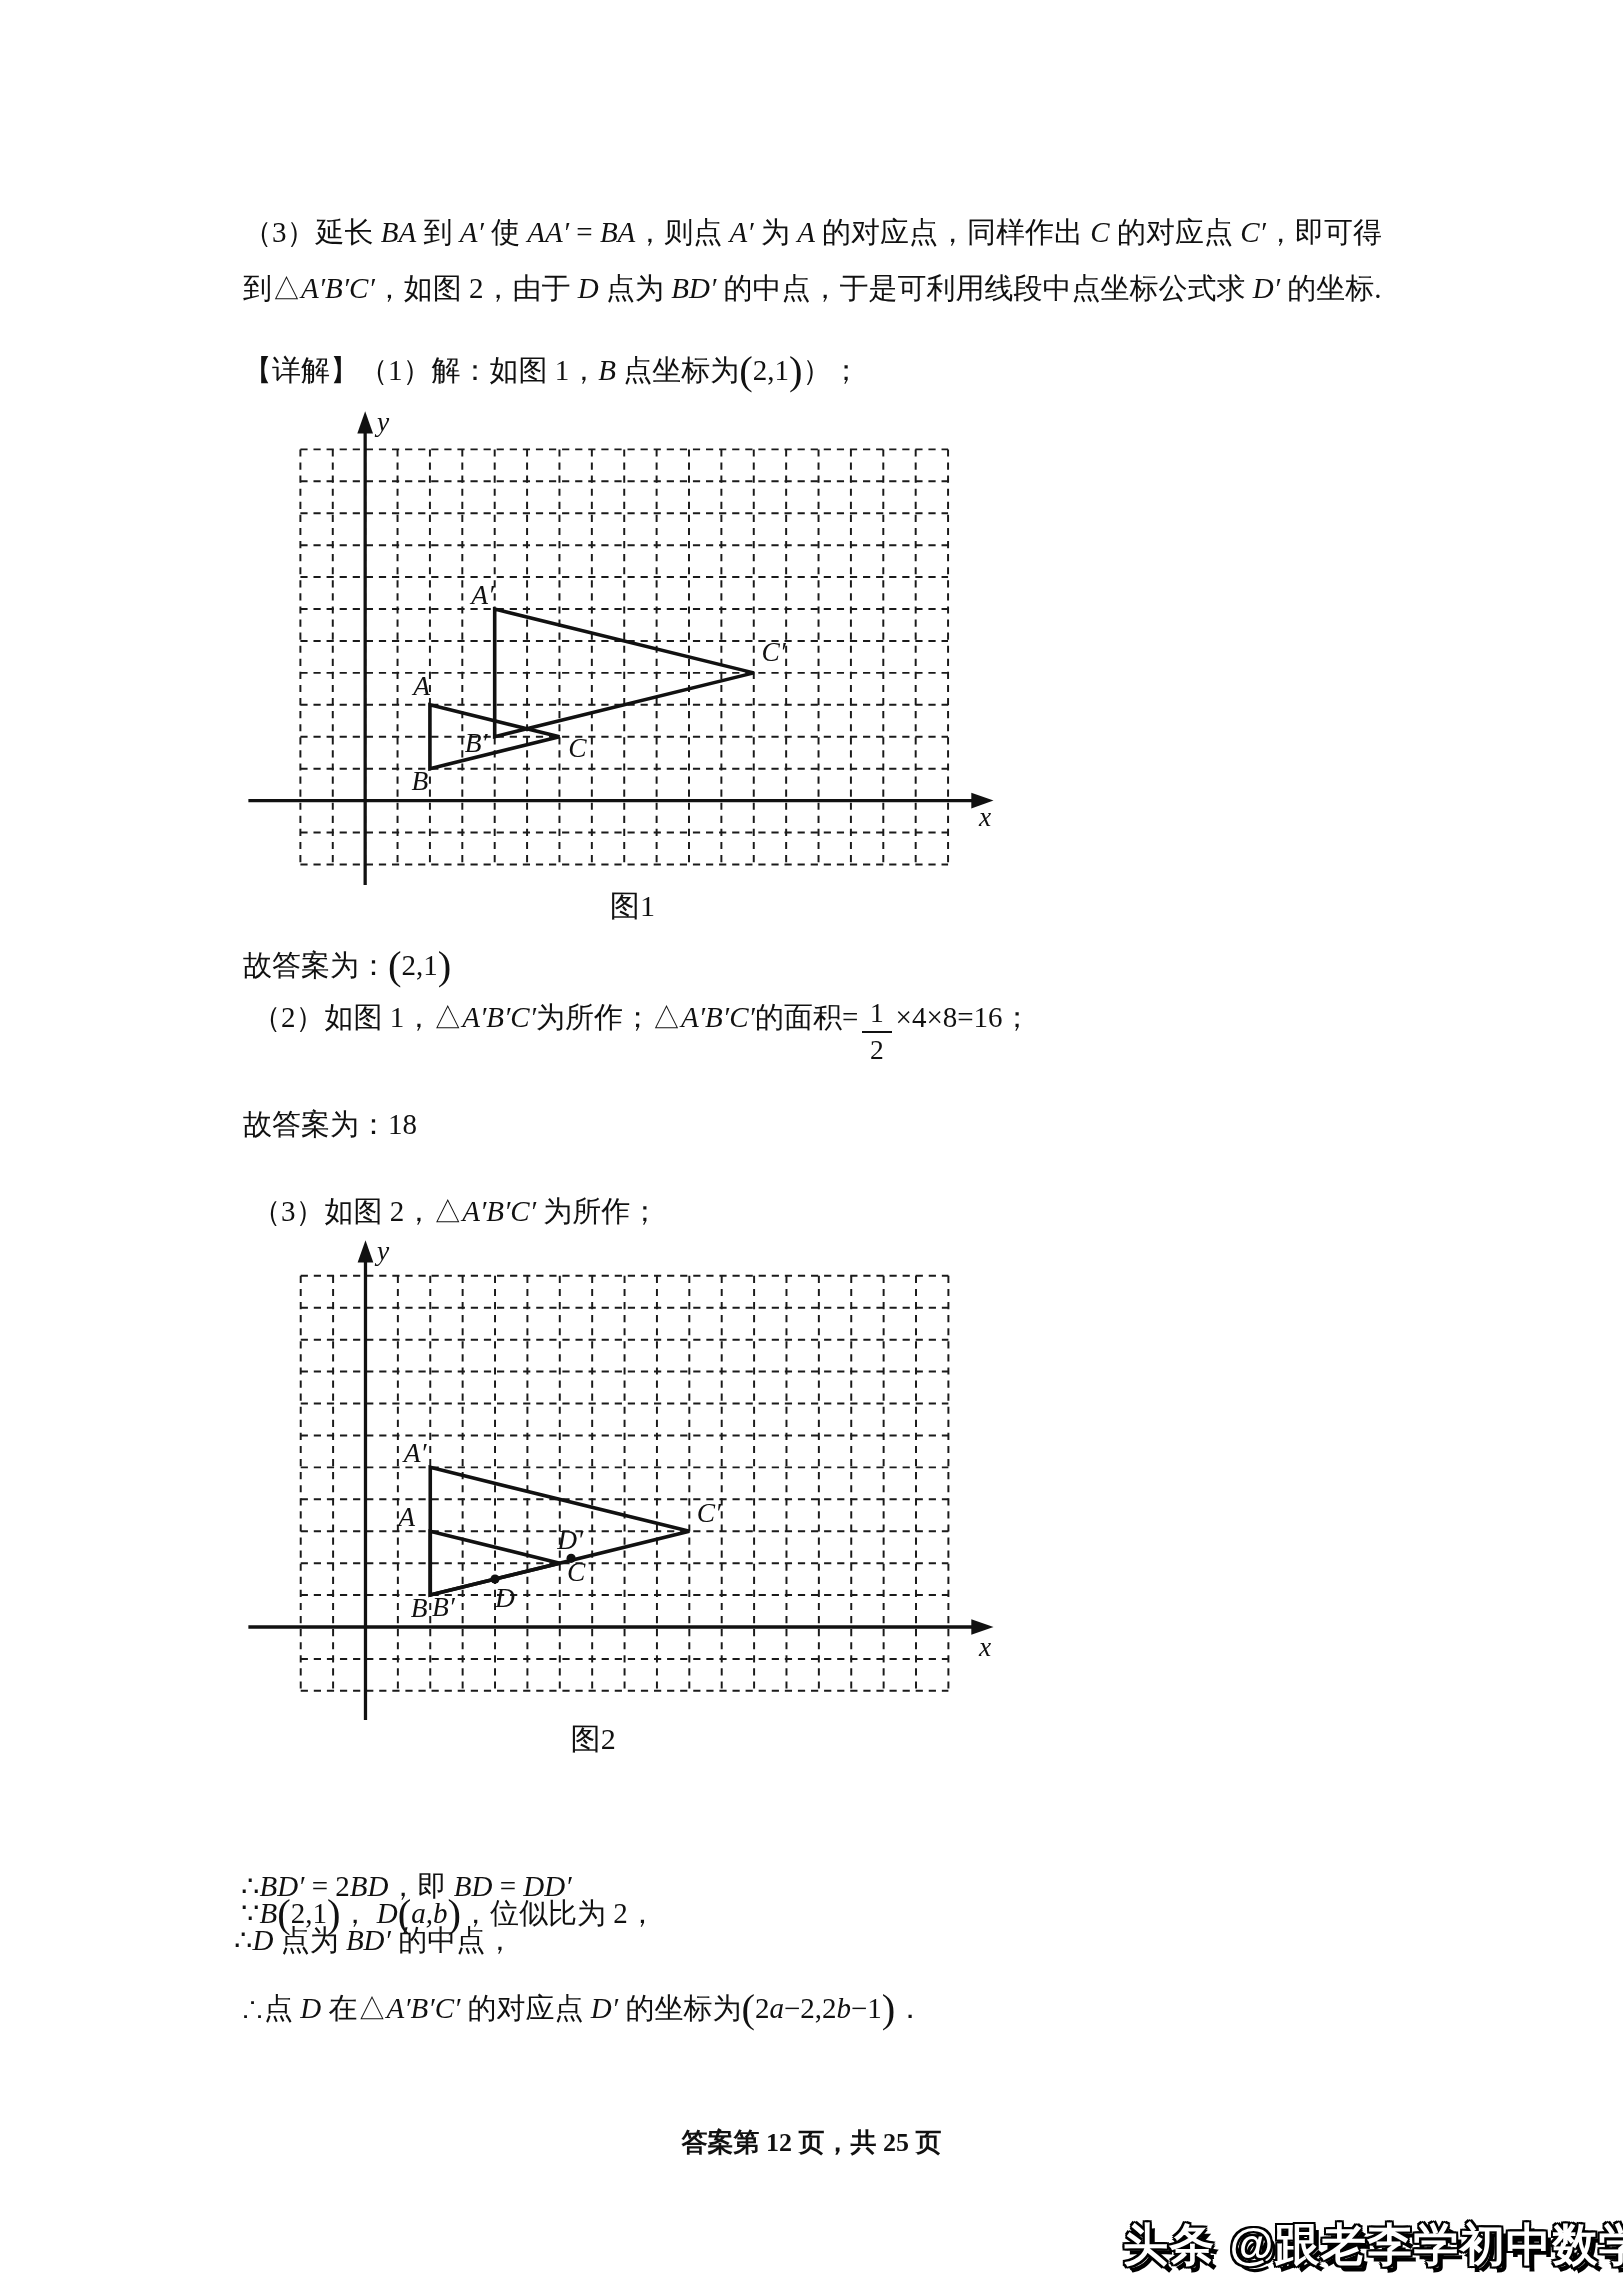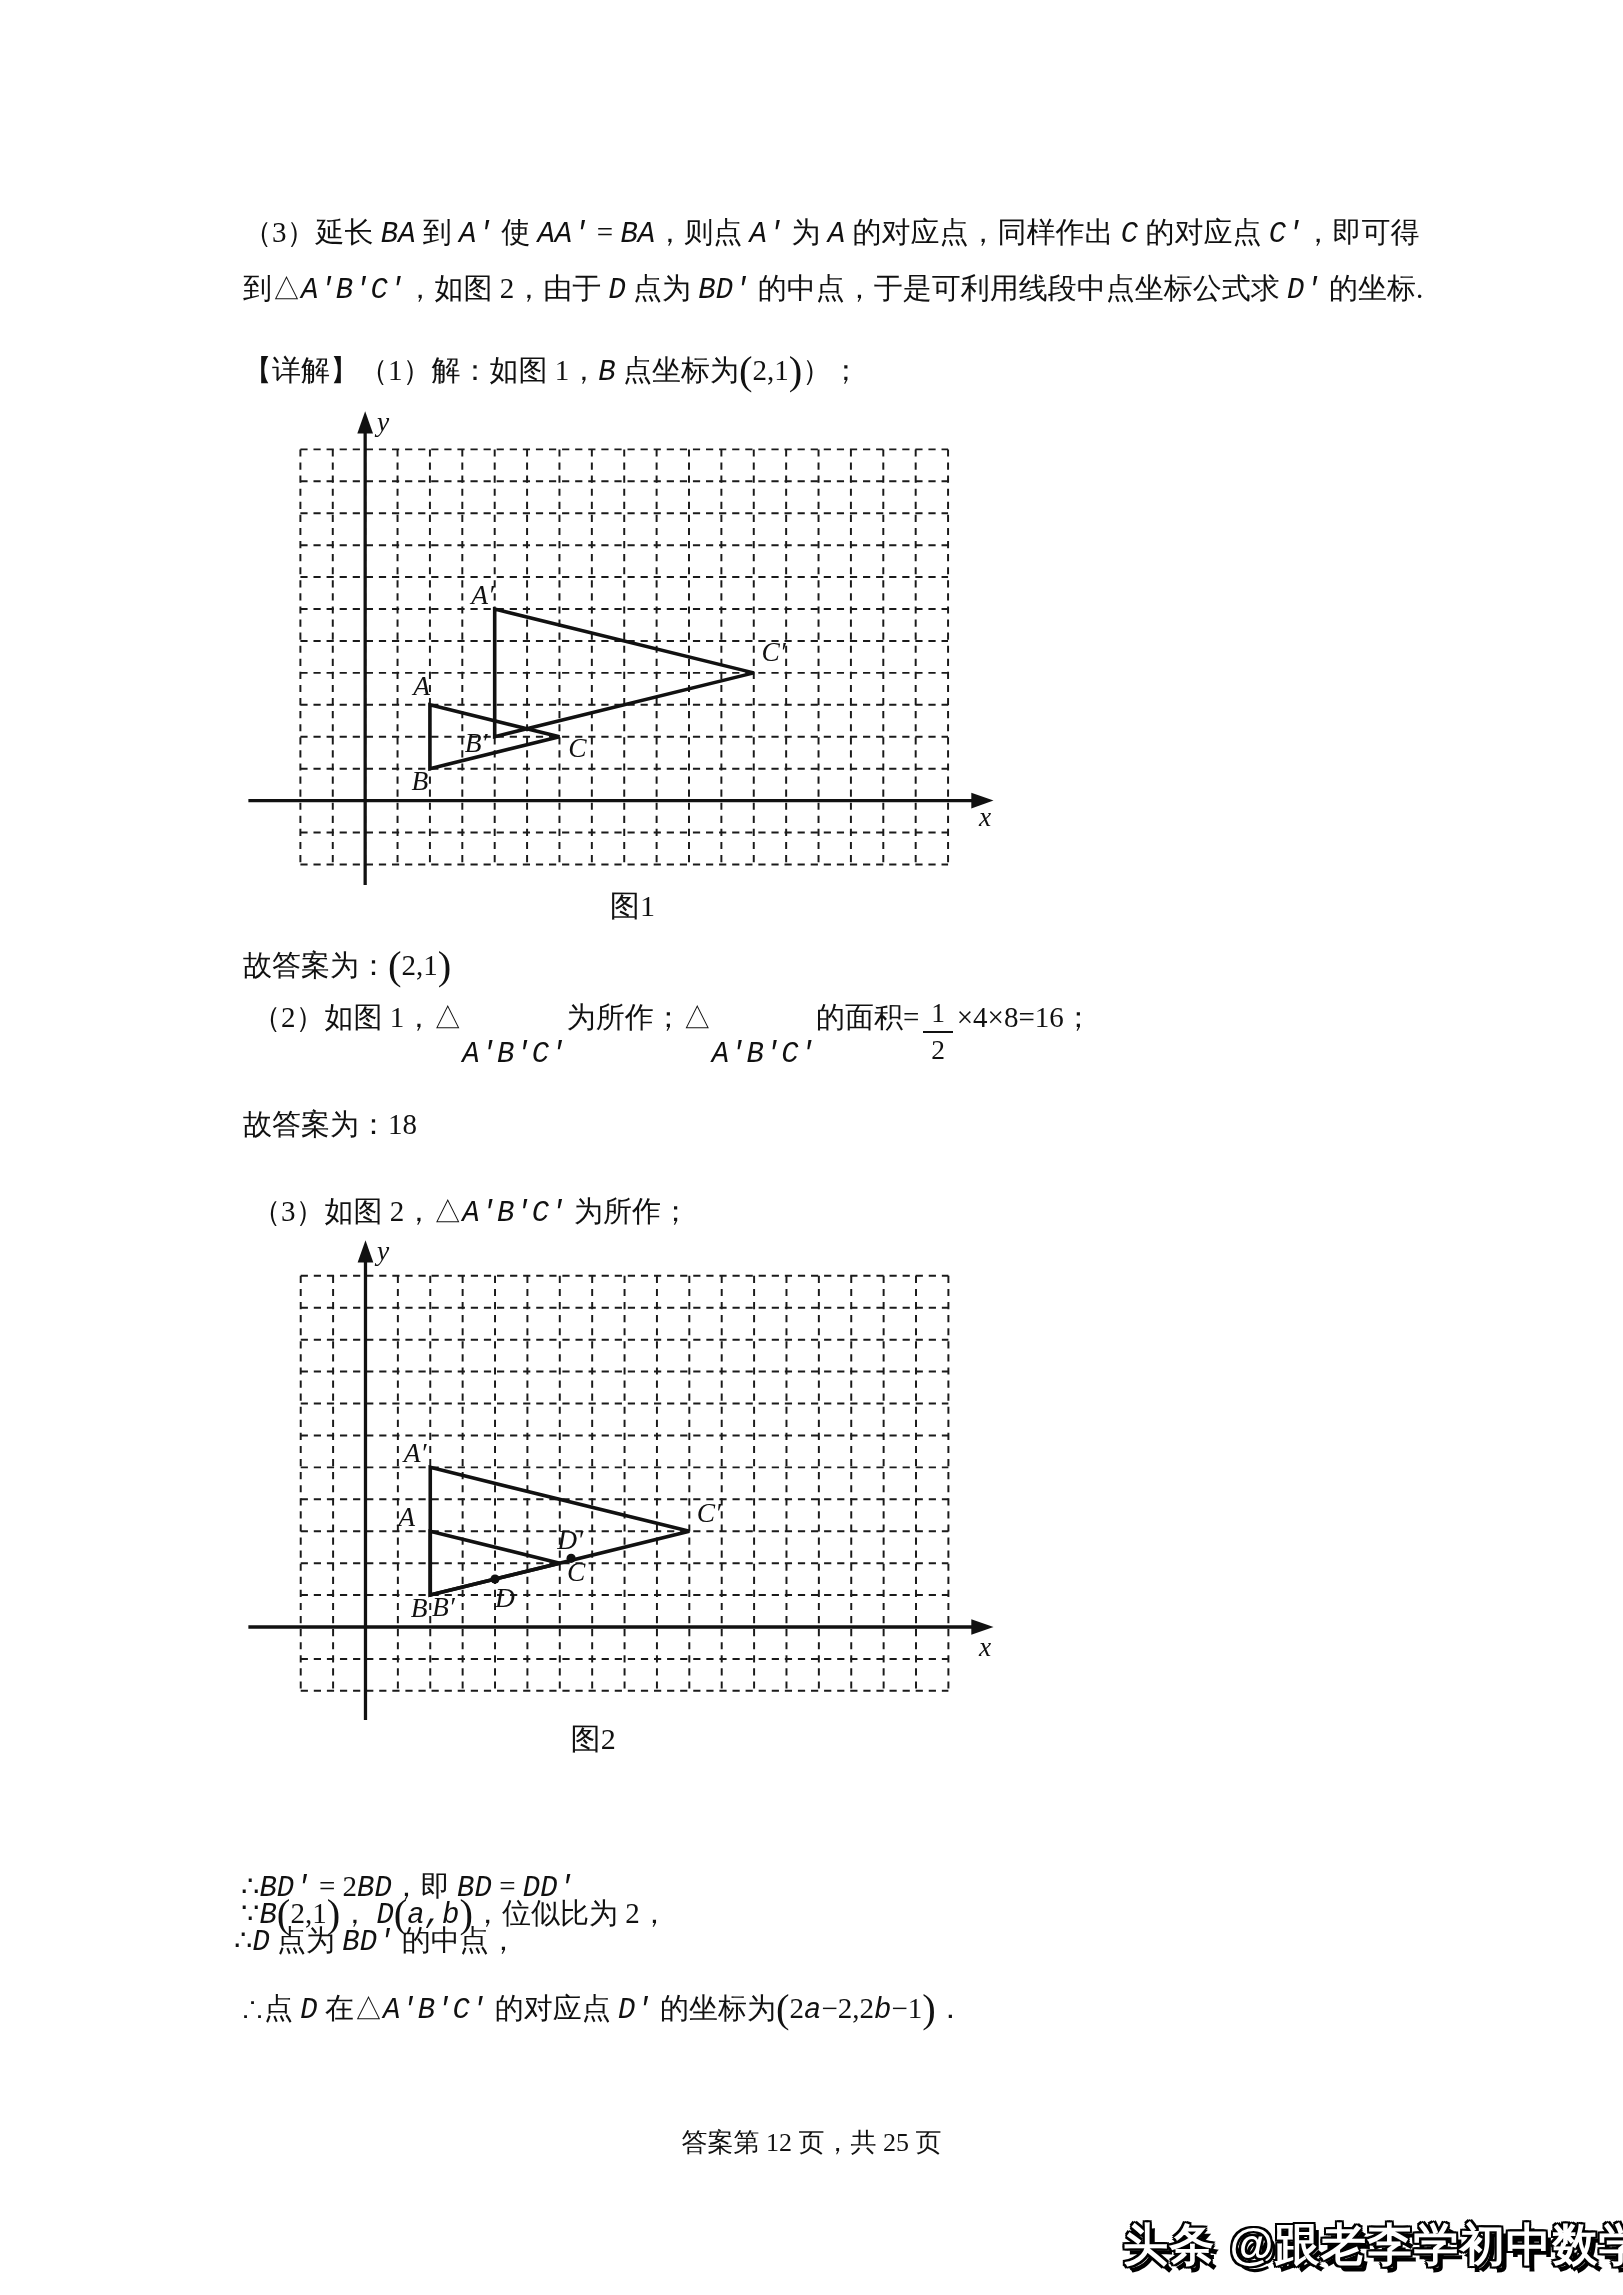--- a/index.html
+++ b/index.html
@@ -1,36 +1,36 @@
 <!DOCTYPE html>
 <html style="font-size:10.5px"><head>
 <meta charset="utf-8">
 <style>
   html,body{margin:0;padding:0;background:#e8e8e8;}
   .page{
     position:relative;width:1623px;height:2295px;background:#ffffff;
     font-family:"Liberation Serif",serif;color:#111;overflow:hidden;
   }
   .line{position:absolute;font-size:29px;line-height:1.25;white-space:nowrap;}
-  .line i{font-style:italic;font-family:Liberation Mono, monospace;margin-top:38px;}
+  .line i{font-style:italic;font-family:Liberation Serif, serif;}
   .tp{font-size:140%;line-height:1;vertical-align:-10%;}
   .flexline{display:flex;align-items:flex-start;height:98px;}
   .frac{display:inline-flex;flex-direction:column;align-items:center;line-height:1.05;
         font-size:27.5px;margin:0 3.9px;}
   .frac .num{padding:0 7.9px 3.3px;border-bottom:2px solid #111;}
   .frac .den{padding-top:3.3px;}
   svg.fig{position:absolute;}
   svg text{font-family:"Liberation Serif",serif;fill:#111;}
   text.vl{font-size:42px;font-style:italic;}
   text.cap{font-size:46px;font-style:normal;}
   .grid-line{stroke:#1a1a1a;stroke-width:3;stroke-dasharray:11 9;fill:none;}
   .axis{stroke:#111;stroke-width:5;fill:none;}
   .tri{stroke:#111;stroke-width:5.5;fill:none;stroke-linejoin:miter;}
   .pt{fill:#111;}
-  .footer{position:absolute;left:0;width:1623px;text-align:center;font-size:26px;}
+  .footer{position:absolute;left:0;width:1623px;text-align:center;font-size:26px;font-weight:bold;}
   .watermark{
     position:absolute;font-family:"Liberation Sans",sans-serif;font-weight:bold;
     font-size:45px;letter-spacing:1.3px;white-space:nowrap;color:#fff;
     text-shadow:2px 0 #000,-2px 0 #000,0 2px #000,0 -2px #000,
                 2px 2px #000,-2px 2px #000,2px -2px #000,-2px -2px #000,
                 5.2px 5.9px 0 #000;
   }
 </style>
 </head>
 <body>

